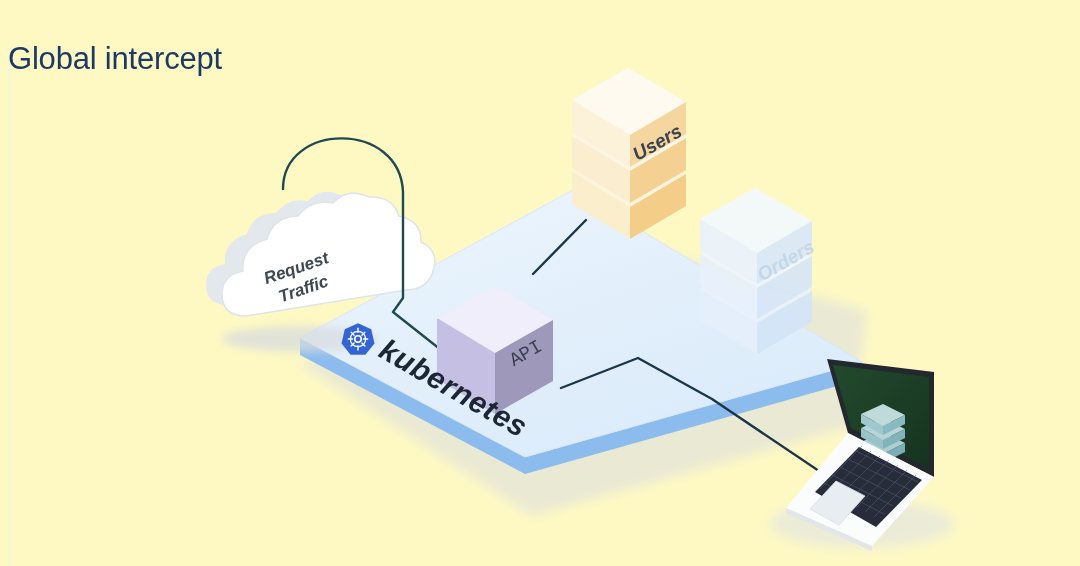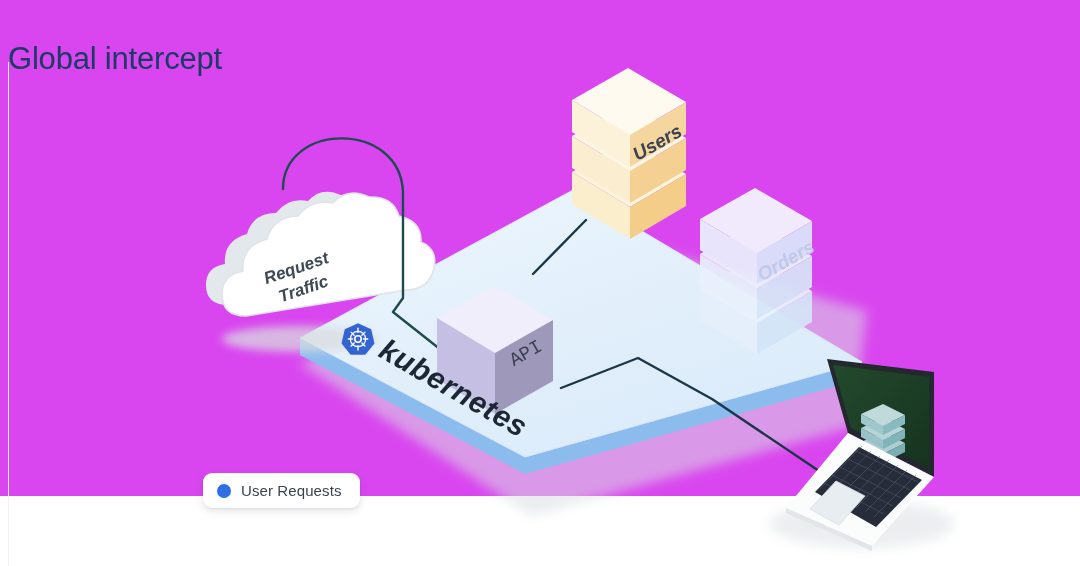--- a/index.html
+++ b/index.html
@@ -6,22 +6,22 @@
   * { box-sizing: border-box; }
   html, body {
     margin: 0; padding: 0;
     width: 1080px; height: 566px;
     background: #ffffff;
     font-family: "Liberation Sans", sans-serif;
     overflow: hidden;
   }
   #root {
     position: relative;
-    width: 1080px; height: 496px;
-    background: #d946ef;
+    width: 1080px; height: 566px;
+    background: #fef9c3;
   }
   #page-title {
     position: absolute;
     left: 8px; top: 16px;
     font-size: 31px;
     font-weight: 400;
     letter-spacing: -0.2px;
     color: #1b3a66;
     line-height: 44px;
     white-space: nowrap;
@@ -232,18 +232,14 @@
           <line x1="865" y1="450" x2="907" y2="408"></line>
           <line x1="874" y1="455" x2="916" y2="413"></line>
         </g>
 
         <path d="M810 447 L836 419 L865 434 L839 463 Z" fill="#e7edf0" stroke="#d7dee2" stroke-width="0.8"></path>
       </g>
 
     </svg>
   </div>
 
-  <div id="legend-card">
-    <span id="legend-dot"></span>
-    <span id="legend-label">User Requests</span>
-  </div>
 
 </div>
 
 </body></html>

